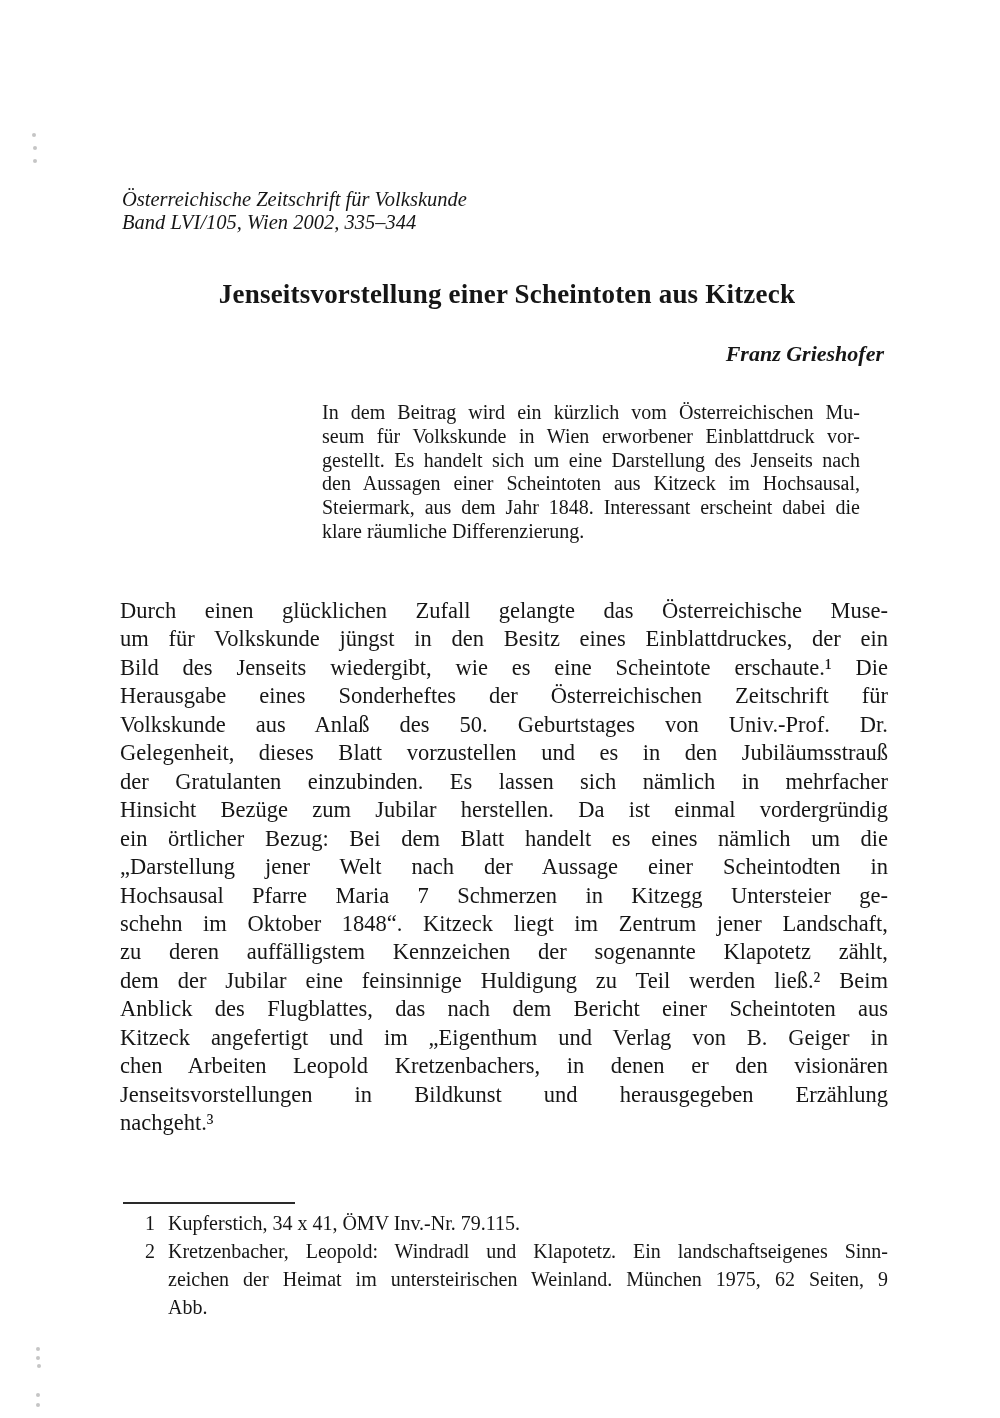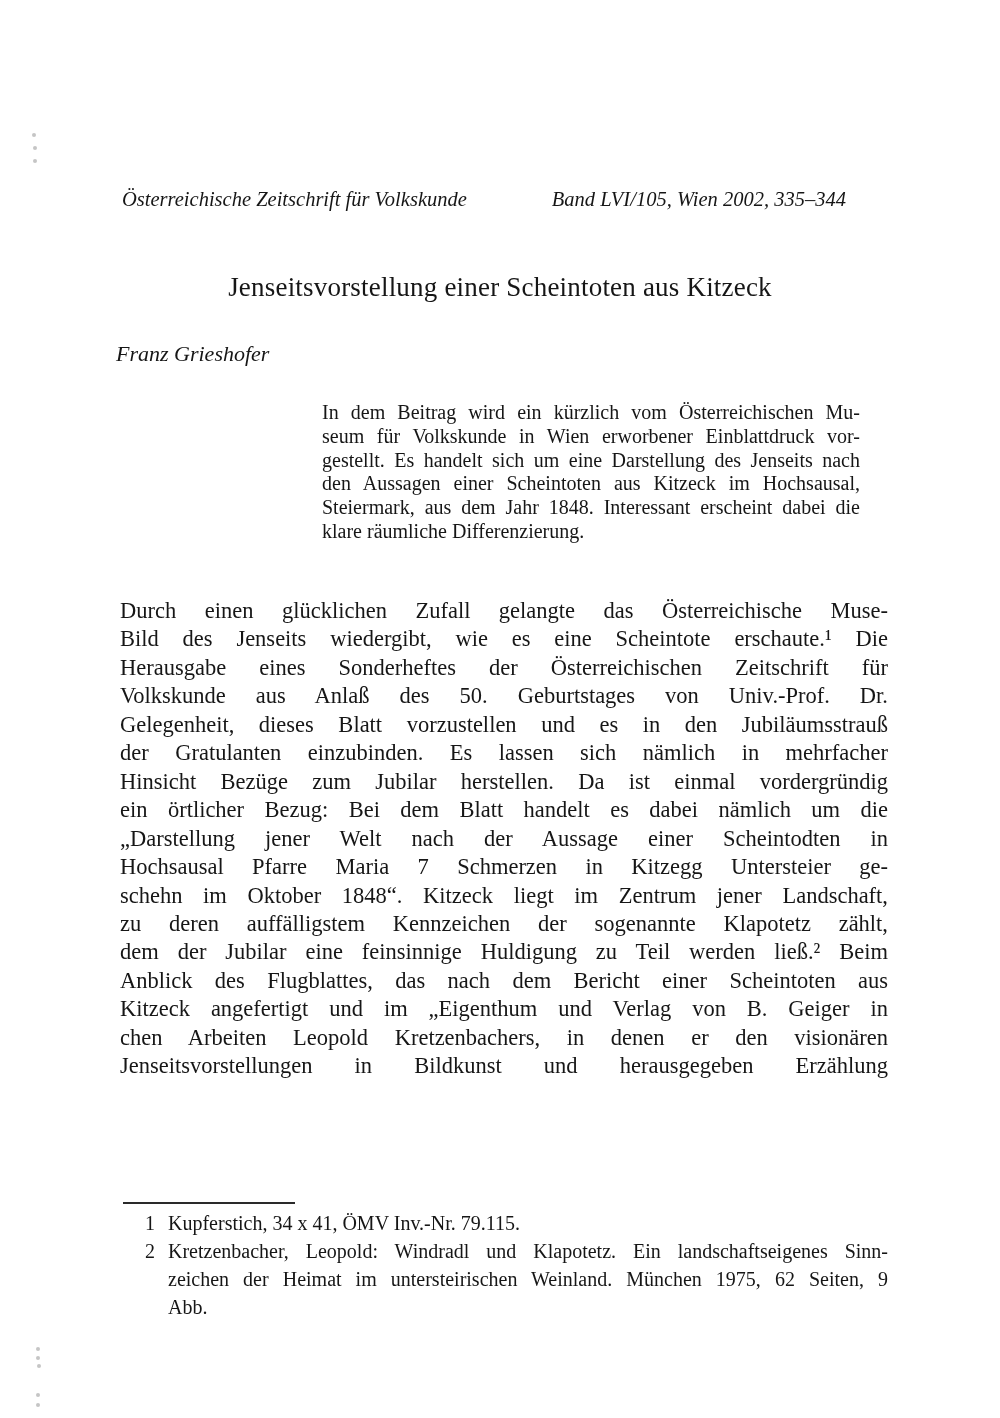--- a/index.html
+++ b/index.html
@@ -9,32 +9,32 @@
     font-family: "Liberation Serif", "DejaVu Serif", serif;
     color: #161616;
     position: relative;
     overflow: hidden;
   }
   .page { position: absolute; inset: 0; }
 
   .header {
     position: absolute; left: 122px; top: 188px; width: 724px;
     display: flex; justify-content: space-between;
-    font-style: italic; font-size: 20.5px; white-space: nowrap;
+    font-style: italic; font-size: 20.5px; white-space: nowrap; flex-direction: column;
   }
 
   .title {
-    position: absolute; left: 116px; top: 272px; width: 768px; margin: 0;
-    text-align: center; font-weight: normal; font-size: 27px;
+    position: absolute; left: 116px; top: 272px; width: 768px; margin: 7px;
+    text-align: center; font-weight: bold; font-size: 27px;
     letter-spacing: 0.2px;
   }
 
   .author {
     position: absolute; left: 116px; top: 341px; width: 768px;
-    text-align: left; font-style: italic; font-size: 22px;
+    text-align: right; font-style: italic; font-size: 22px; font-weight: bold;
   }
 
   .abstract {
     position: absolute; left: 322px; top: 401px; width: 538px;
     font-size: 20px; line-height: 23.8px;
   }
 
   .body-text {
     position: absolute; left: 120px; top: 597px; width: 768px;
     font-size: 22.5px; line-height: 28.45px;
@@ -79,36 +79,38 @@
       <div class="line">In dem Beitrag wird ein kürzlich vom Österreichischen Mu-</div>
       <div class="line">seum für Volkskunde in Wien erworbener Einblattdruck vor-</div>
       <div class="line">gestellt. Es handelt sich um eine Darstellung des Jenseits nach</div>
       <div class="line">den Aussagen einer Scheintoten aus Kitzeck im Hochsausal,</div>
       <div class="line">Steiermark, aus dem Jahr 1848. Interessant erscheint dabei die</div>
       <div class="line last">klare räumliche Differenzierung.</div>
     </div>
 
   <div class="body-text">
       <div class="line">Durch einen glücklichen Zufall gelangte das Österreichische Muse-</div>
+      <div class="line">um für Volkskunde jüngst in den Besitz eines Einblattdruckes, der ein</div>
       <div class="line">Bild des Jenseits wiedergibt, wie es eine Scheintote erschaute.¹ Die</div>
       <div class="line">Herausgabe eines Sonderheftes der Österreichischen Zeitschrift für</div>
       <div class="line">Volkskunde aus Anlaß des 50. Geburtstages von Univ.-Prof. Dr.</div>
       <div class="line">Gelegenheit, dieses Blatt vorzustellen und es in den Jubiläumsstrauß</div>
       <div class="line">der Gratulanten einzubinden. Es lassen sich nämlich in mehrfacher</div>
       <div class="line">Hinsicht Bezüge zum Jubilar herstellen. Da ist einmal vordergründig</div>
-      <div class="line">ein örtlicher Bezug: Bei dem Blatt handelt es dabei nämlich um die</div>
+      <div class="line">ein örtlicher Bezug: Bei dem Blatt handelt es eines nämlich um die</div>
       <div class="line">„Darstellung jener Welt nach der Aussage einer Scheintodten in</div>
       <div class="line">Hochsausal Pfarre Maria 7 Schmerzen in Kitzegg Untersteier ge-</div>
       <div class="line">schehn im Oktober 1848“. Kitzeck liegt im Zentrum jener Landschaft,</div>
       <div class="line">zu deren auffälligstem Kennzeichen der sogenannte Klapotetz zählt,</div>
       <div class="line">dem der Jubilar eine feinsinnige Huldigung zu Teil werden ließ.² Beim</div>
       <div class="line">Anblick des Flugblattes, das nach dem Bericht einer Scheintoten aus</div>
       <div class="line">Kitzeck angefertigt und im „Eigenthum und Verlag von B. Geiger in</div>
       <div class="line">chen Arbeiten Leopold Kretzenbachers, in denen er den visionären</div>
       <div class="line">Jenseitsvorstellungen in Bildkunst und herausgegeben Erzählung</div>
+      <div class="line last">nachgeht.³</div>
     </div>
 
   <div class="fn-rule"></div>
 
   <div class="footnotes">
       <div class="fn">
         <span class="fn-num">1</span>
         <div class="fn-text">
           <div class="line last">Kupferstich, 34 x 41, ÖMV Inv.-Nr. 79.115.</div>
         </div>

